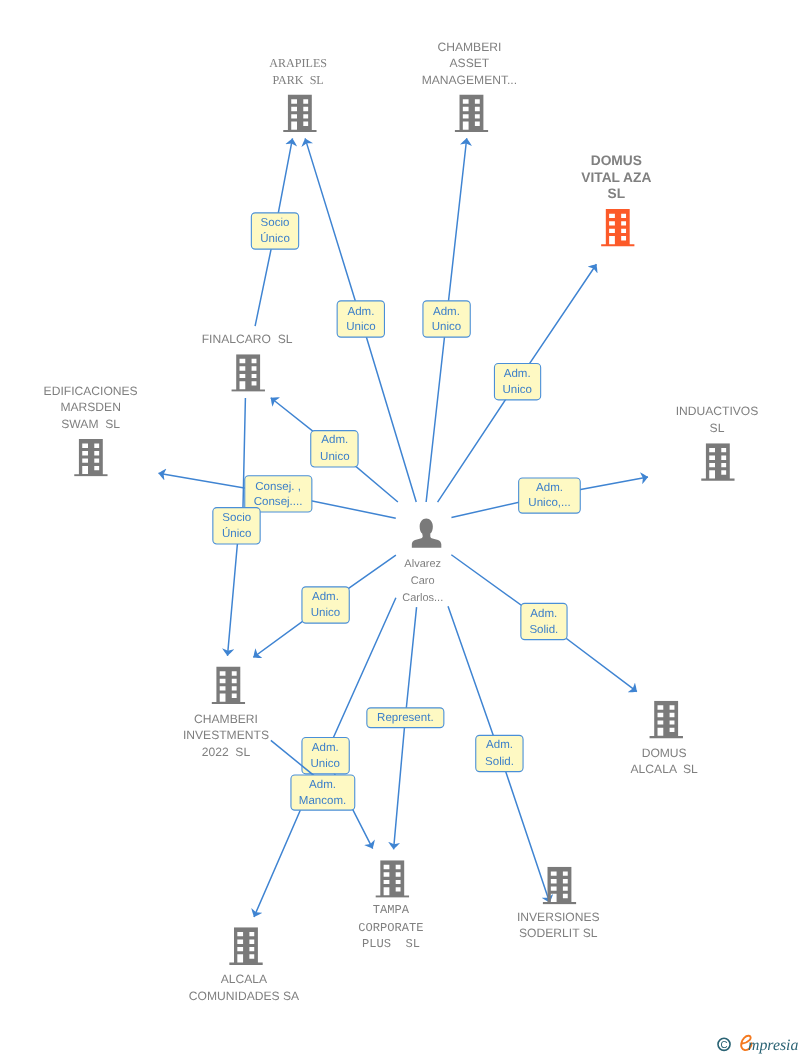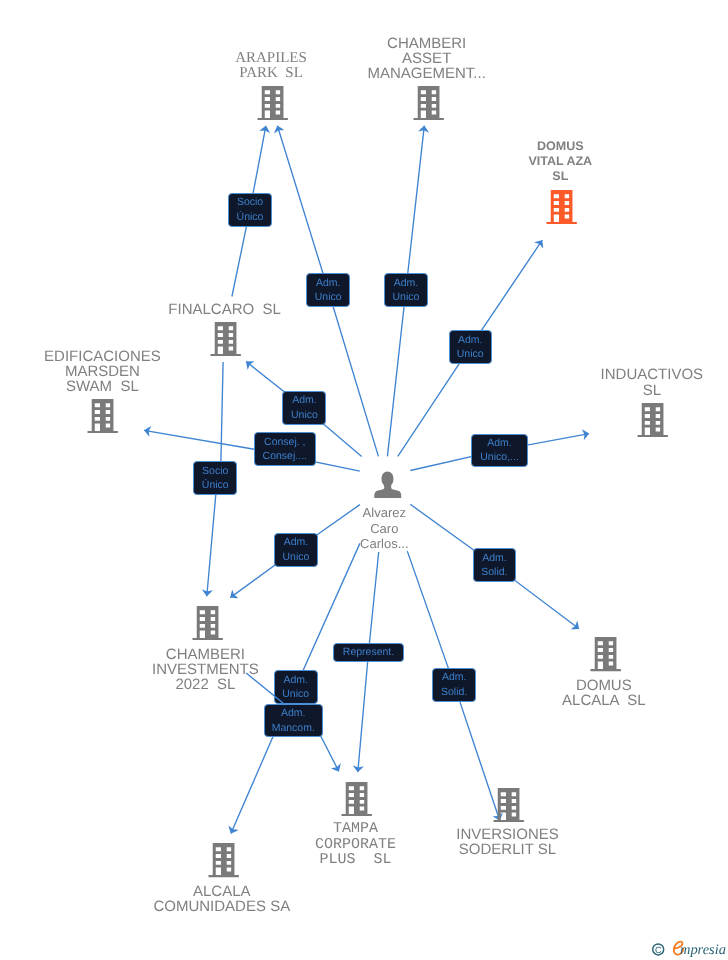--- a/index.html
+++ b/index.html
@@ -5,26 +5,26 @@
 <style>
   html,body{margin:0;padding:0;background:#ffffff;}
   body{width:728px;height:960px;overflow:hidden;
        font-family:"Liberation Sans",sans-serif;
        -webkit-font-smoothing:antialiased;
        text-rendering:geometricPrecision;}
   #graph{position:relative;width:728px;height:960px;background:#ffffff;}
   svg.edges{position:absolute;left:0;top:0;width:728px;height:960px;}
   .node{position:absolute;}
   .node .ico{position:absolute;left:0;top:0;}
-  .node .lbl{position:absolute;color:#808080;font-size:15px;line-height:15.1px;
+  .node .lbl{position:absolute;color:#808080;font-size:11px;line-height:15.1px;
              text-align:center;white-space:pre;}
   .node.focal .lbl{font-weight:bold;font-size:12.5px;}
-  .node.person .lbl{font-size:13px;}
+  .node.person .lbl{font-size:10px;}
   .elabel{position:absolute;box-sizing:border-box;
-          background:#0f172a;
+          background:#fef9c3;
           border:1.25px solid #4a8fd8;border-radius:4px;
           color:#3c7fc9;font-size:10.5px;line-height:14.4px;
           text-align:center;white-space:pre;
           display:flex;align-items:center;justify-content:center;}
   #watermark{position:absolute;}
 </style>
 </head>
 <body>
 
 <div id="graph">
@@ -74,21 +74,21 @@
         <div class="lbl" style="left: -135.5px; top: -51.3px; width: 300px;">DOMUS
 VITAL AZA
 SL</div>
       </div>
       <div class="node" style="left: 209.5px; top: 322px; width: 31.4px; height: 26px;">
         <svg class="ico" width="31.4" height="34.2" viewBox="0 0 302 340" xmlns="http://www.w3.org/2000/svg">
           <path fill="#7a7a7a" fill-rule="evenodd" d="M42 0h216v319h44v21H0v-21h42zM72 42h52v40H72zM72 110h52v40H72zM72 178h52v38H72zM72 244h52v74H72zM181 42h44v40h-44zM181 110h44v40h-44zM181 178h44v38h-44zM181 244h44v40h-44z"></path>
         </svg>
         <div class="lbl" style="left: -134.9px; top: -20.4px; width: 300px;">FINALCARO  SL</div>
       </div>
-      <div class="node" style="left: 87px; top: 399px; width: 31.4px; height: 45px;">
+      <div class="node" style="left: 67px; top: 399px; width: 31.4px; height: 45px;">
         <svg class="ico" width="31.4" height="34.2" viewBox="0 0 302 340" xmlns="http://www.w3.org/2000/svg">
           <path fill="#7a7a7a" fill-rule="evenodd" d="M42 0h216v319h44v21H0v-21h42zM72 42h52v40H72zM72 110h52v40H72zM72 178h52v38H72zM72 244h52v74H72zM181 42h44v40h-44zM181 110h44v40h-44zM181 178h44v38h-44zM181 244h44v40h-44z"></path>
         </svg>
         <div class="lbl" style="left: -134.6px; top: -50.3px; width: 300px;">EDIFICACIONES
 MARSDEN
 SWAM  SL</div>
       </div>
       <div class="node" style="left: 637px; top: 402.5px; width: 31.4px; height: 34.2px;">
         <svg class="ico" width="31.4" height="34.2" viewBox="0 0 302 340" xmlns="http://www.w3.org/2000/svg">
           <path fill="#7a7a7a" fill-rule="evenodd" d="M42 0h216v319h44v21H0v-21h42zM72 42h52v40H72zM72 110h52v40H72zM72 178h52v38H72zM72 244h52v74H72zM181 42h44v40h-44zM181 110h44v40h-44zM181 178h44v38h-44zM181 244h44v40h-44z"></path>
@@ -146,21 +146,21 @@
       <div class="elabel" style="left: 228.4px; top: 193px; width: 43.3px; height: 33.7px;">Socio
 Único</div>
       <div class="elabel" style="left: 306.3px; top: 272.9px; width: 43.7px; height: 34.1px;">Adm.
 Unico</div>
       <div class="elabel" style="left: 383.9px; top: 272.9px; width: 44px; height: 34.1px;">Adm.
 Unico</div>
       <div class="elabel" style="left: 448.5px; top: 330.1px; width: 43.4px; height: 34.3px;">Adm.
 Unico</div>
       <div class="elabel" style="left: 282.3px; top: 391px; width: 44.2px; height: 33.7px;">Adm.
 Unico</div>
-      <div class="elabel" style="left: 221.6px; top: 432.2px; width: 62.4px; height: 33.5px; margin-left: 32px;">Consej. ,
+      <div class="elabel" style="left: 221.6px; top: 432.2px; width: 62.4px; height: 33.5px;">Consej. ,
 Consej....</div>
       <div class="elabel" style="left: 193.4px; top: 461px; width: 43.7px; height: 33.9px;">Socio
 Único</div>
       <div class="elabel" style="left: 471.3px; top: 433.6px; width: 56.5px; height: 33.2px;">Adm.
 Unico,...</div>
       <div class="elabel" style="left: 273.9px; top: 532.5px; width: 44px; height: 34.3px;">Adm.
 Unico</div>
       <div class="elabel" style="left: 472.5px; top: 548px; width: 43.8px; height: 34px;">Adm.
 Solid.</div>
       <div class="elabel" style="left: 273.7px; top: 670.3px; width: 44px; height: 33.4px;">Adm.

